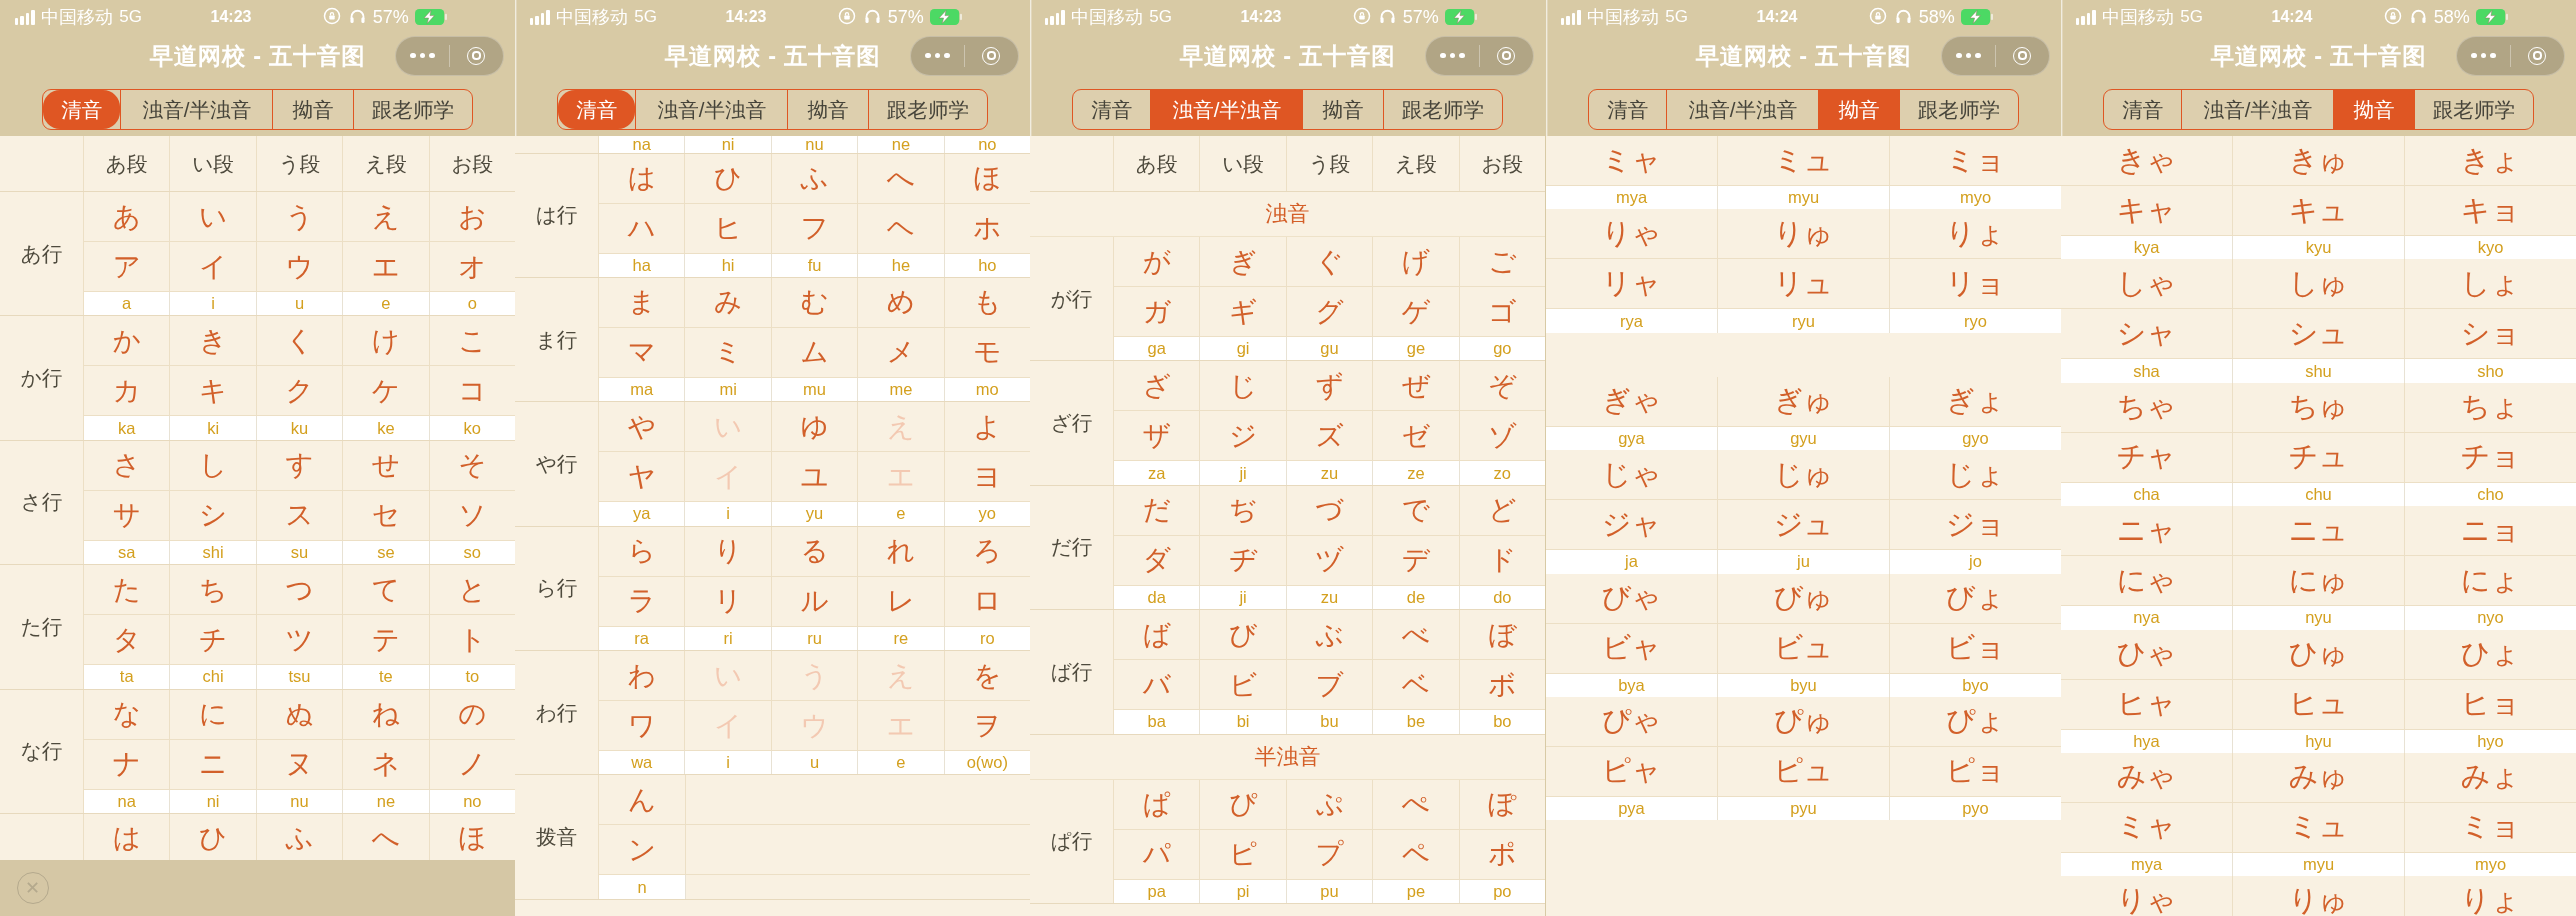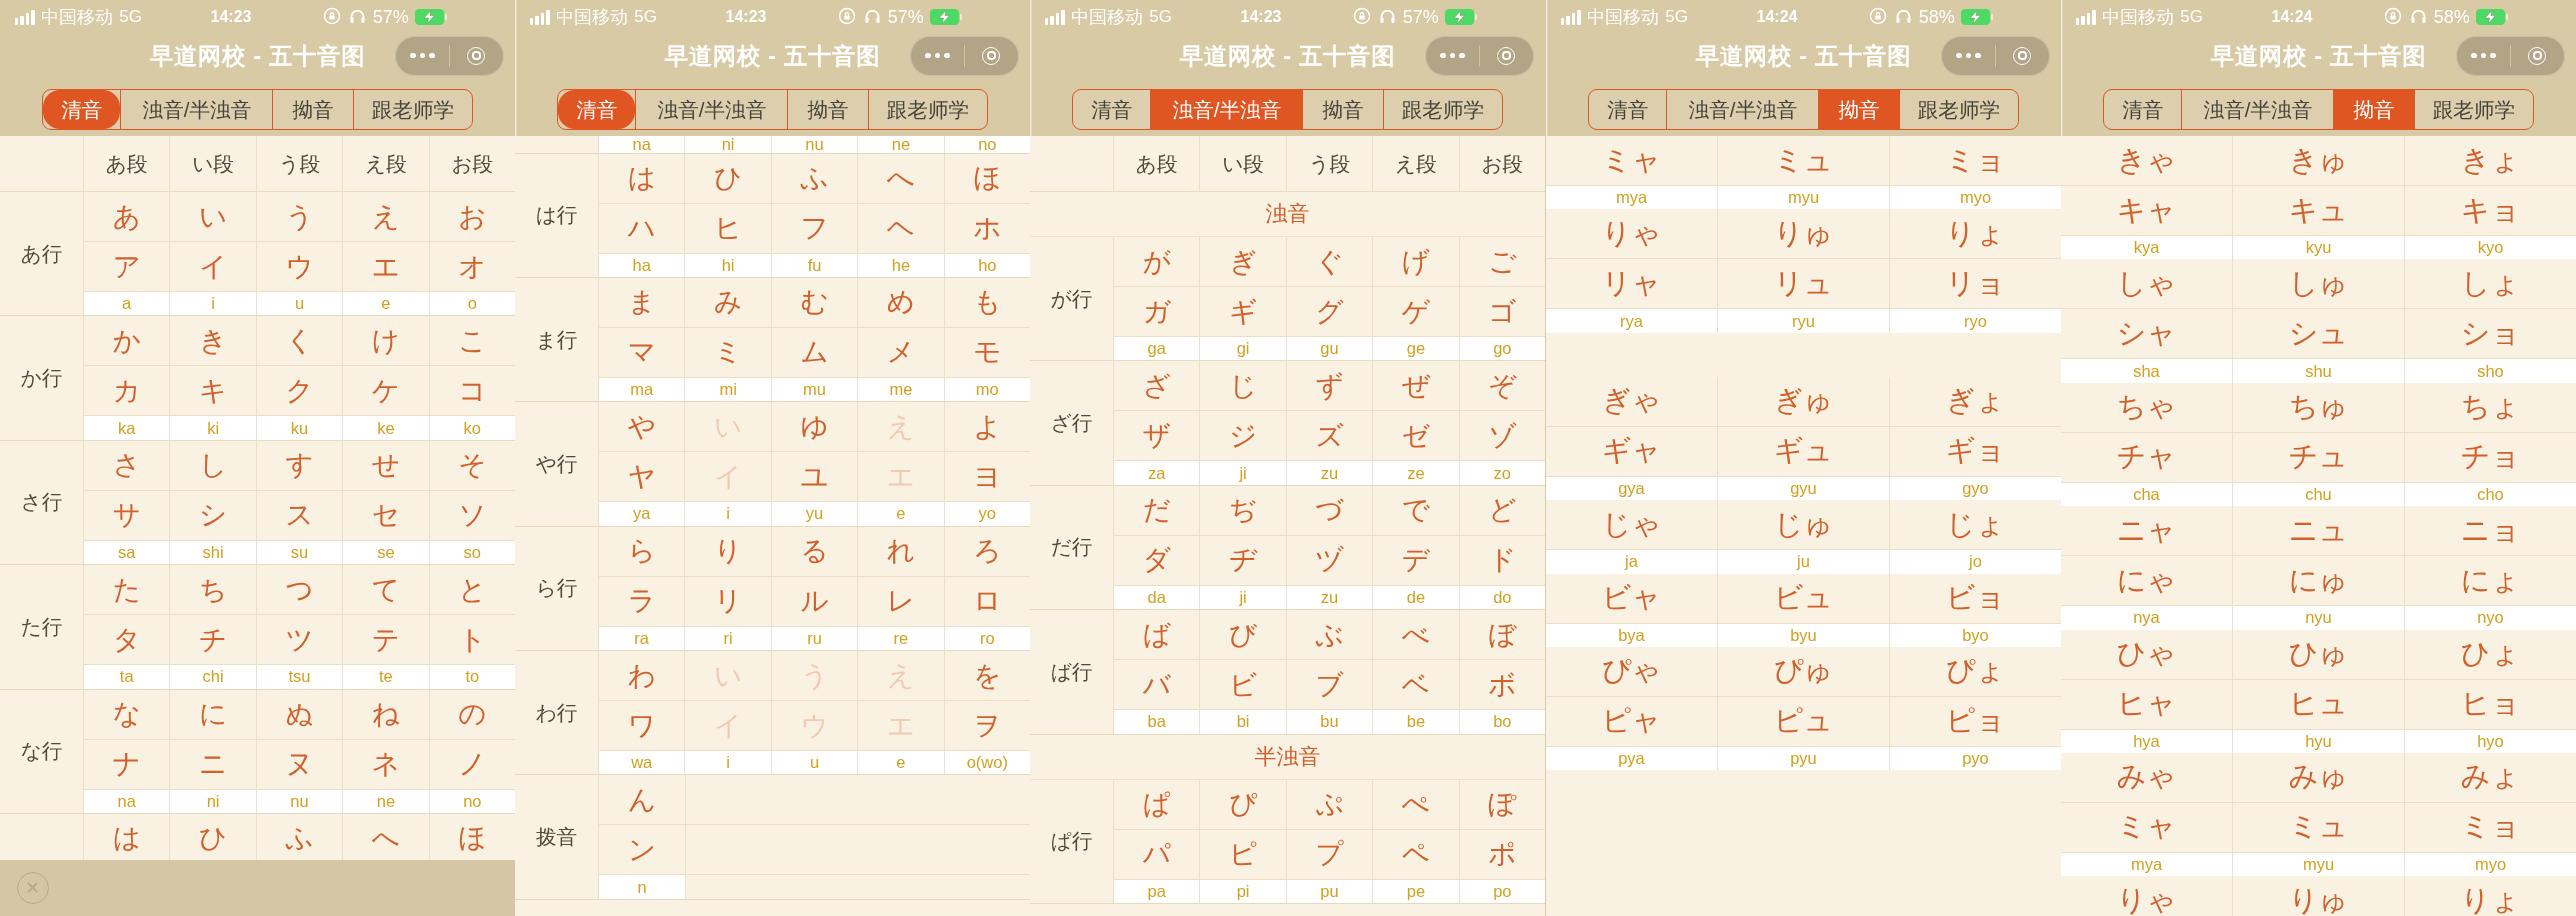--- a/index.html
+++ b/index.html
@@ -837,39 +837,44 @@
           <div class="rcell">rya</div>
           <div class="rcell">ryu</div>
           <div class="rcell">ryo</div>
         </div>
         <div class="spacer-row"></div>
         <div class="krow krow3">
           <div class="cell">ぎゃ</div>
           <div class="cell">ぎゅ</div>
           <div class="cell">ぎょ</div>
         </div>
-        <div class="krow krow3">
-          <div class="cell">ギャ</div>
-          <div class="cell">ギュ</div>
-          <div class="cell">ギョ</div>
-        </div>
         <div class="rrow">
           <div class="rcell">gya</div>
           <div class="rcell">gyu</div>
           <div class="rcell">gyo</div>
         </div>
         <div class="krow krow3">
           <div class="cell">じゃ</div>
           <div class="cell">じゅ</div>
           <div class="cell">じょ</div>
         </div>
+        <div class="krow krow3">
+          <div class="cell">ジャ</div>
+          <div class="cell">ジュ</div>
+          <div class="cell">ジョ</div>
+        </div>
         <div class="rrow">
           <div class="rcell">ja</div>
           <div class="rcell">ju</div>
           <div class="rcell">jo</div>
+        </div>
+        <div class="krow krow3">
+          <div class="cell">びゃ</div>
+          <div class="cell">びゅ</div>
+          <div class="cell">びょ</div>
         </div>
         <div class="krow krow3">
           <div class="cell">ビャ</div>
           <div class="cell">ビュ</div>
           <div class="cell">ビョ</div>
         </div>
         <div class="rrow">
           <div class="rcell">bya</div>
           <div class="rcell">byu</div>
           <div class="rcell">byo</div>

